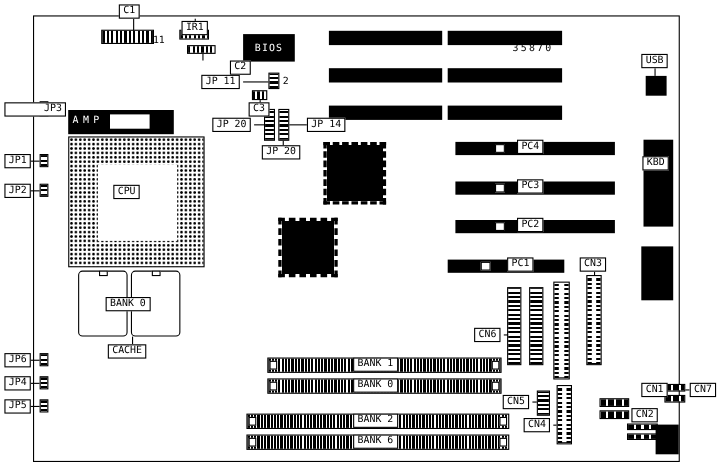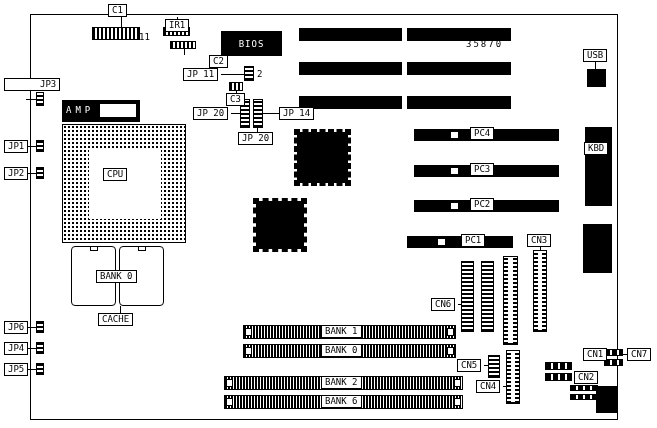--- a/index.html
+++ b/index.html
@@ -59,48 +59,48 @@
 
   <div class="lbl" style="left:193px;top:107px;">JP 20</div>
   <div class="lh" style="left:231px;top:113px;width:9px;"></div>
   <div class="sy" style="left:240px;top:99px;width:10px;height:29px;"></div>
   <div class="sy" style="left:253px;top:99px;width:10px;height:29px;"></div>
   <div class="lh" style="left:263px;top:113px;width:16px;"></div>
   <div class="lbl" style="left:279px;top:107px;">JP 14</div>
   <div class="lv" style="left:257px;top:128px;height:5px;"></div>
   <div class="lbl" style="left:238px;top:132px;">JP 20</div>
 
-  <div class="blk bios" style="left:221px;top:31px;width:61px;height:25px;">BIOS</div>
+  <div class="blk bios" style="left:221px;top:31px;width:47px;height:25px;">BIOS</div>
 
   <div class="blk" style="left:299px;top:28px;width:103px;height:13px;"></div>
   <div class="blk" style="left:407px;top:28px;width:104px;height:13px;"></div>
   <div class="blk" style="left:299px;top:62px;width:103px;height:13px;"></div>
   <div class="blk" style="left:407px;top:62px;width:104px;height:13px;"></div>
   <div class="blk" style="left:299px;top:96px;width:103px;height:13px;"></div>
   <div class="blk" style="left:407px;top:96px;width:104px;height:13px;"></div>
 
   <div class="txt" style="left:466px;top:39px;letter-spacing:2px;">35870</div>
 
   <div class="lbl" style="left:583px;top:49px;">USB</div>
   <div class="lv" style="left:595px;top:62px;height:7px;"></div>
   <div class="blk" style="left:587px;top:69px;width:19px;height:18px;"></div>
 
-  <div class="lbl" style="left:4px;top:78px;padding-left:35px;">JP3</div>
+  <div class="lbl" style="left:4px;top:93px;padding-left:35px;">JP3</div>
   <div class="lh" style="left:26px;top:99px;width:10px;"></div>
   <div class="sy" style="left:36px;top:92px;width:8px;height:14px;"></div>
 
   <div class="lbl" style="left:4px;top:140px;">JP1</div>
   <div class="lh" style="left:26px;top:146px;width:10px;"></div>
   <div class="sy" style="left:36px;top:140px;width:8px;height:12px;"></div>
 
   <div class="lbl" style="left:4px;top:167px;">JP2</div>
   <div class="lh" style="left:26px;top:173px;width:10px;"></div>
   <div class="sy" style="left:36px;top:167px;width:8px;height:12px;"></div>
 
-  <div class="blk" style="left:62px;top:100px;width:78px;height:22px;">
+  <div class="blk" style="left:62px;top:100px;width:96px;height:22px;">
     <span class="chip-label" style="left:4px;top:5px;">AMP</span>
     <span class="sock-inner" style="left:38px;top:4px;width:36px;height:13px;"></span>
   </div>
 
   <div class="socket" style="left:62px;top:124px;width:124px;height:119px;">
     <span class="sock-inner" style="left:26px;top:25px;width:72px;height:69px;"></span>
   </div>
   <div class="lbl" style="left:103px;top:168px;">CPU</div>
 
   <div class="qfp" style="left:294px;top:129px;width:57px;height:57px;"></div>

